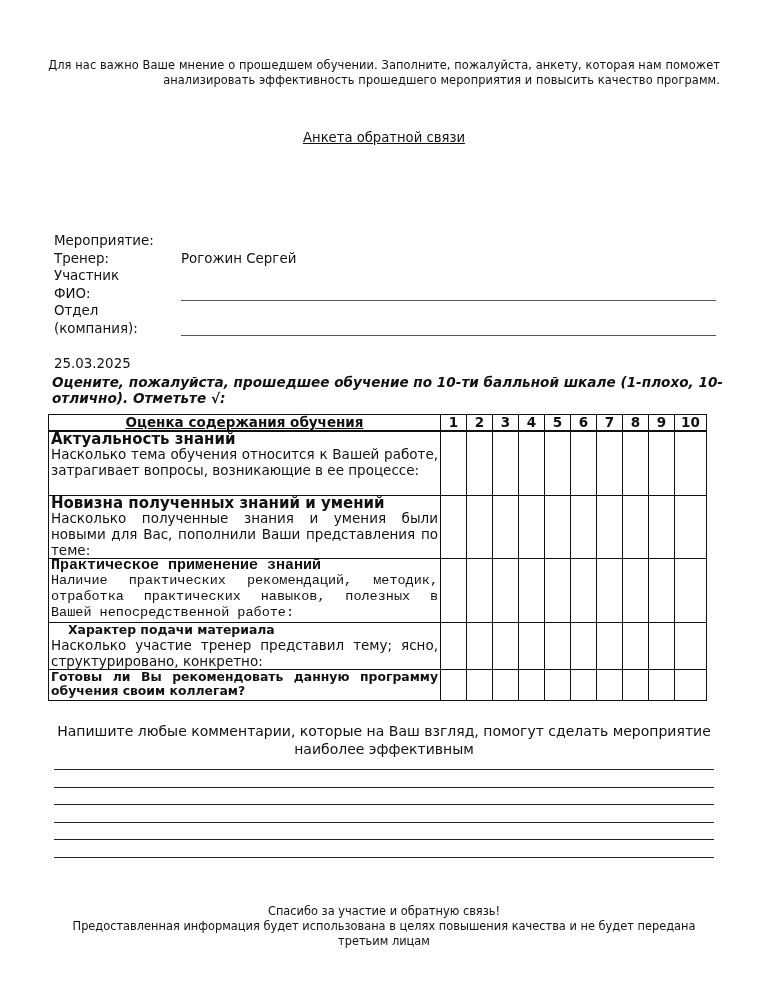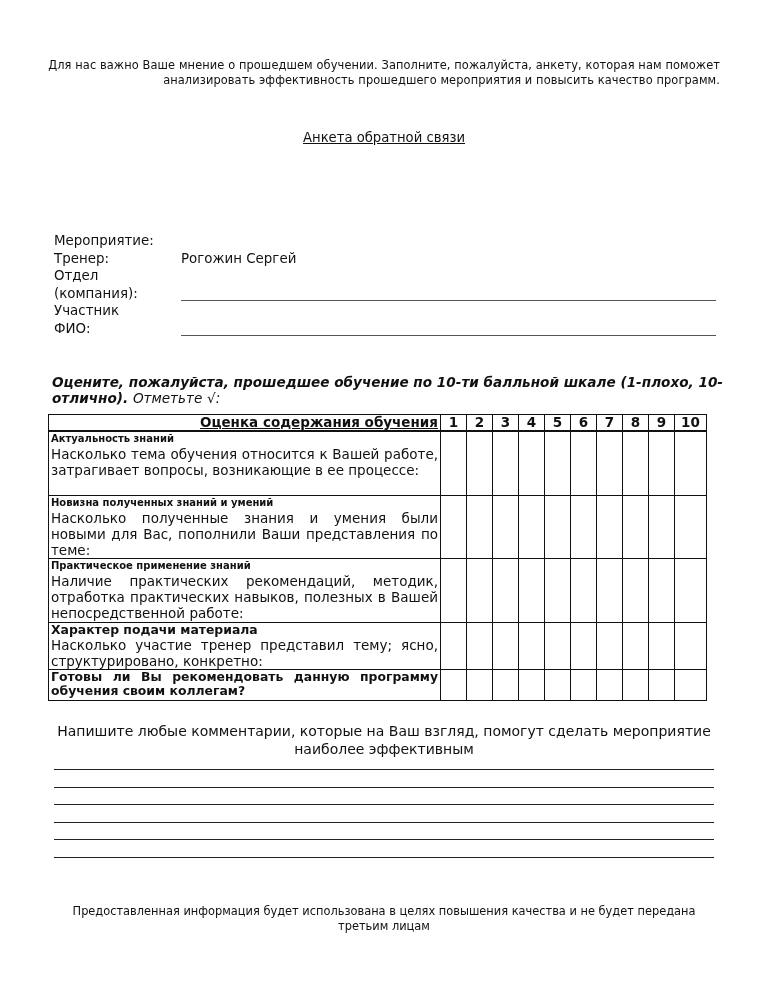--- a/index.html
+++ b/index.html
@@ -22,41 +22,41 @@
   .info-row { display: flex; }
   .info-label { width: 127px; flex: none; }
   .info-value { flex: 1; }
   .fill-line {
     display: block; border-bottom: 1.3px solid #555; margin-top: 33px; height: 0;
   }
   .instr {
     position: absolute; left: 52px; top: 375px; width: 680px;
     font-size: 13.6px; line-height: 15.5px; font-weight: bold; font-style: italic;
   }
-  .instr .normal { font-weight: normal; }
+  .instr .normal { font-weight: bold; }
   table.rating {
     position: absolute; left: 48px; top: 414px; width: 659px;
     border-collapse: collapse; table-layout: fixed;
   }
   table.rating td, table.rating th {
     border: 1px solid #111; padding: 0 2px; vertical-align: top;
   }
   table.rating th {
     font-size: 13.5px; font-weight: bold; text-align: center; line-height: 14px; height: 15px;
     border-bottom: 2px solid #111;
   }
-  table.rating th.head-label { text-align: right; text-decoration: underline; }
-  .crit-title { font-weight: bold; font-size: 10px; line-height: 14px; }
+  table.rating th.head-label { text-align: center; text-decoration: underline; }
+  .crit-title { font-weight: bold; font-size: 15px; line-height: 14px; }
   .crit-desc { font-size: 13.5px; line-height: 16px; text-align: justify; text-align-last: left; }
-  .crit-title.small { font-size: 12.4px; }
+  .crit-title.small { font-size: 12.4px; margin-left: 17px; }
   .crit-bold { font-weight: bold; font-size: 12.4px; line-height: 14px; text-align: justify; }
   td.score { width: auto; }
   tr.r1 td { height: 63px; }
   tr.r2 td { height: 61px; }
-  tr.r3 td { height: 63px; }
+  tr.r3 td { height: 63px; font-family: Liberation Mono, monospace; }
   tr.r4 td { height: 40px; }
   tr.r5 td { height: 30px; }
   .comments-head {
     position: absolute; left: 48px; top: 722px; width: 672px;
     text-align: center; font-size: 14px; font-weight: normal; line-height: 18px;
   }
   .comment-lines { position: absolute; left: 54px; top: 769px; width: 660px; }
   .comment-line { height: 0; border-bottom: 1.6px solid #222; margin-bottom: 16.6px; }
   .footer {
     position: absolute; left: 48px; top: 904px; width: 672px;
@@ -73,39 +73,40 @@
 <div class="info">
   <div class="info-row">
     <div class="info-label">Мероприятие:</div>
   </div>
   <div class="info-row">
     <div class="info-label">Тренер:</div>
     <div class="info-value">Рогожин Сергей</div>
   </div>
   <div class="info-row">
     <div class="info-label">
+      <div>Участник</div>
+      <div>ФИО:</div>
+    </div>
+    <div class="info-value">
+      <span class="fill-line"></span>
+    </div>
+  </div>
+  <div class="info-row">
+    <div class="info-label">
       <div>Отдел</div>
       <div>(компания):</div>
     </div>
     <div class="info-value">
       <span class="fill-line"></span>
     </div>
   </div>
   <div class="info-row">
-    <div class="info-label">
-      <div>Участник</div>
-      <div>ФИО:</div>
-    </div>
-    <div class="info-value">
-      <span class="fill-line"></span>
-    </div>
-  </div>
-  <div class="info-row">
     <div class="info-value">
       <div style="height:17.5px"></div>
+      <div>25.03.2025</div>
     </div>
   </div>
 </div>
 
 <div class="instr">
   <span>Оцените, пожалуйста, прошедшее обучение по 10-ти балльной шкале (1-плохо, 10-отлично).</span>
   <span class="normal">Отметьте</span>
   <span class="normal">√:</span>
 </div>
 
@@ -226,14 +227,15 @@
 <div class="comment-lines">
   <div class="comment-line"></div>
   <div class="comment-line"></div>
   <div class="comment-line"></div>
   <div class="comment-line"></div>
   <div class="comment-line"></div>
   <div class="comment-line"></div>
 </div>
 
 <div class="footer">
+  <div>Спасибо за участие и обратную связь!</div>
   <div>Предоставленная информация будет использована в целях повышения качества и не будет передана третьим лицам</div>
 </div>
 
 </body></html>

